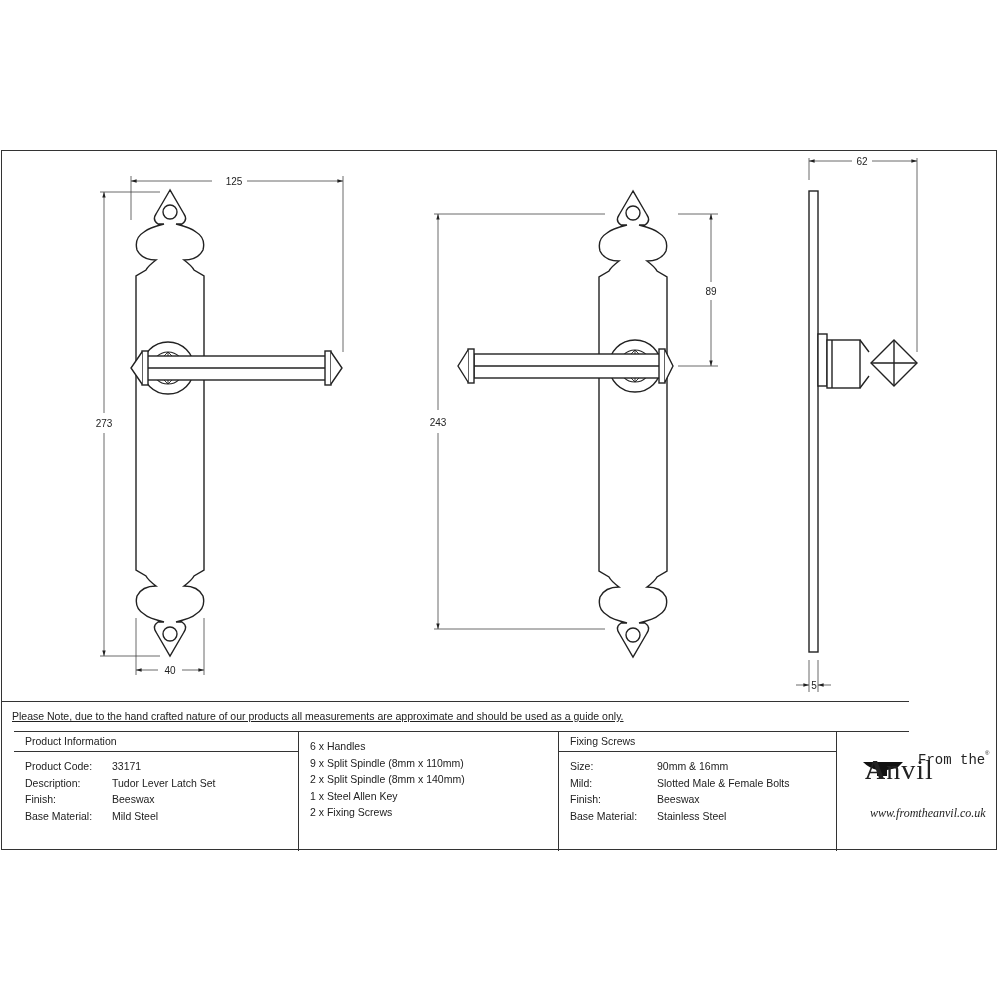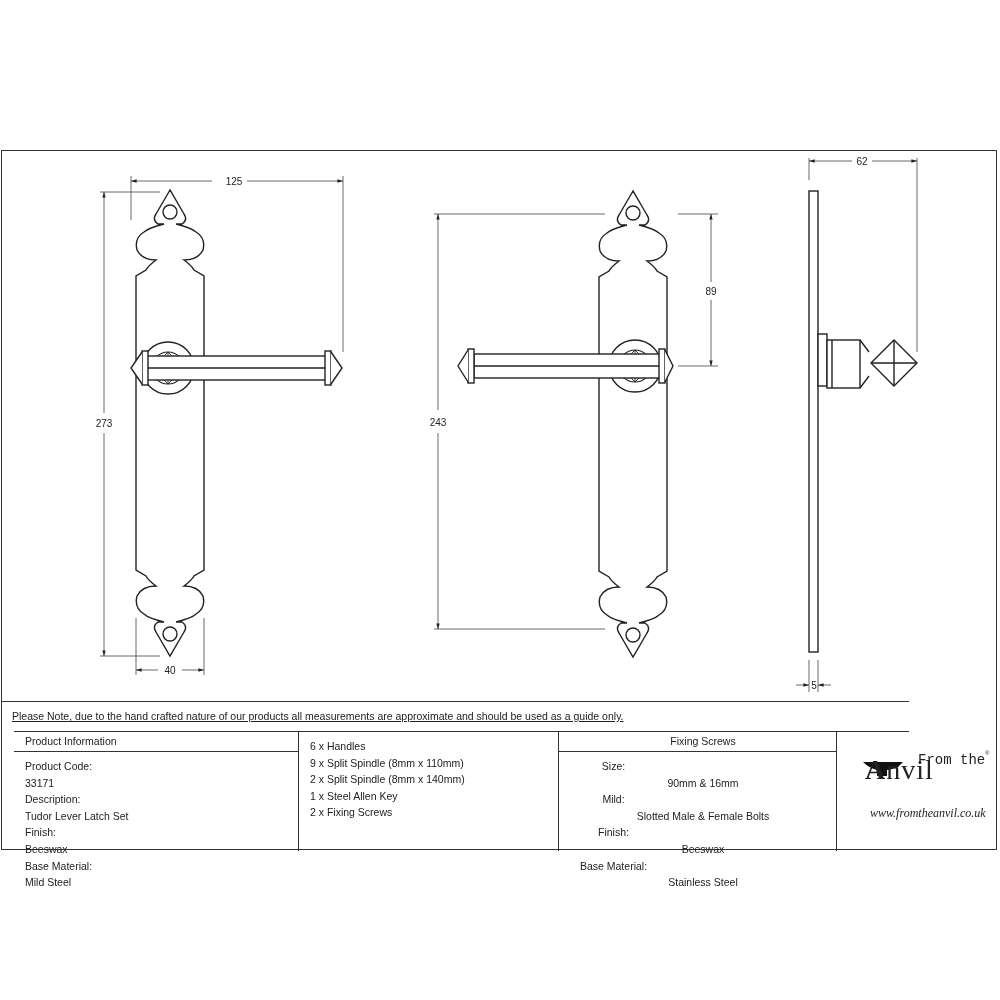--- a/index.html
+++ b/index.html
@@ -10,21 +10,21 @@
   .drawing { position:absolute; left:0; top:0; width:1000px; height:1000px; }
   .dim { font-size:10px; fill:#222; font-family:"Liberation Sans", sans-serif; }
   .note { position:absolute; left:1px; top:701px; width:908px; height:30px;
           border-top:1.5px solid #333; box-sizing:border-box;
           font-size:10.5px; padding:8px 8px 0 11px;text-decoration:underline; }
   .tbl { position:absolute; top:731px; height:120px; border-top:1.5px solid #333; box-sizing:border-box; }
   .col { position:absolute; top:0; height:100%; box-sizing:border-box; }
   .col.b { border-right:1.5px solid #333; }
   .col-head { height:20px; border-bottom:1.5px solid #333; font-size:10.5px; padding:3px 0 0 11px; box-sizing:border-box; }
   .rows { padding:6px 0 0 11px; font-size:10.5px; line-height:16.6px; }
-  .row { display:flex;flex-direction:column; }
+  .row { display:flex; }
   .row .k { width:87px; flex:none; }
   .logo { position:absolute; left:823px; top:0; width:174px; height:100%; }
   .logo .from { position:absolute; left:81px; top:20px; font-family:Liberation Mono, monospace; font-size:14px; }
   .logo .big { position:absolute; left:28px; top:22px; font-family:"Liberation Serif", serif; font-size:28px; font-weight:normal; letter-spacing:1px; }
   .logo .A { font-weight:bold; }
   .logo .url { position:absolute; left:33px; top:74px; font-family:"Liberation Serif", serif; font-style:italic; font-size:12px; }
   .logo .reg { position:absolute; left:148px; top:18px; font-size:6px; }
 </style>
 </head>
 <body>
@@ -159,21 +159,21 @@
   </div>
   <div class="col b" style="left:285px; width:260px;">
     <div class="rows">
       <div>6 x Handles</div>
       <div>9 x Split Spindle (8mm x 110mm)</div>
       <div>2 x Split Spindle (8mm x 140mm)</div>
       <div>1 x Steel Allen Key</div>
       <div>2 x Fixing Screws</div>
     </div>
   </div>
-  <div class="col b" style="left:545px; width:278px;text-align:center;">
+  <div class="col b" style="left:545px; width:278px;">
     <div class="col-head">Fixing Screws</div>
     <div class="rows">
       <div class="row">
           <span class="k">Size:</span>
           <span>90mm &amp; 16mm</span>
         </div>
       <div class="row">
           <span class="k">Mild:</span>
           <span>Slotted Male &amp; Female Bolts</span>
         </div>

